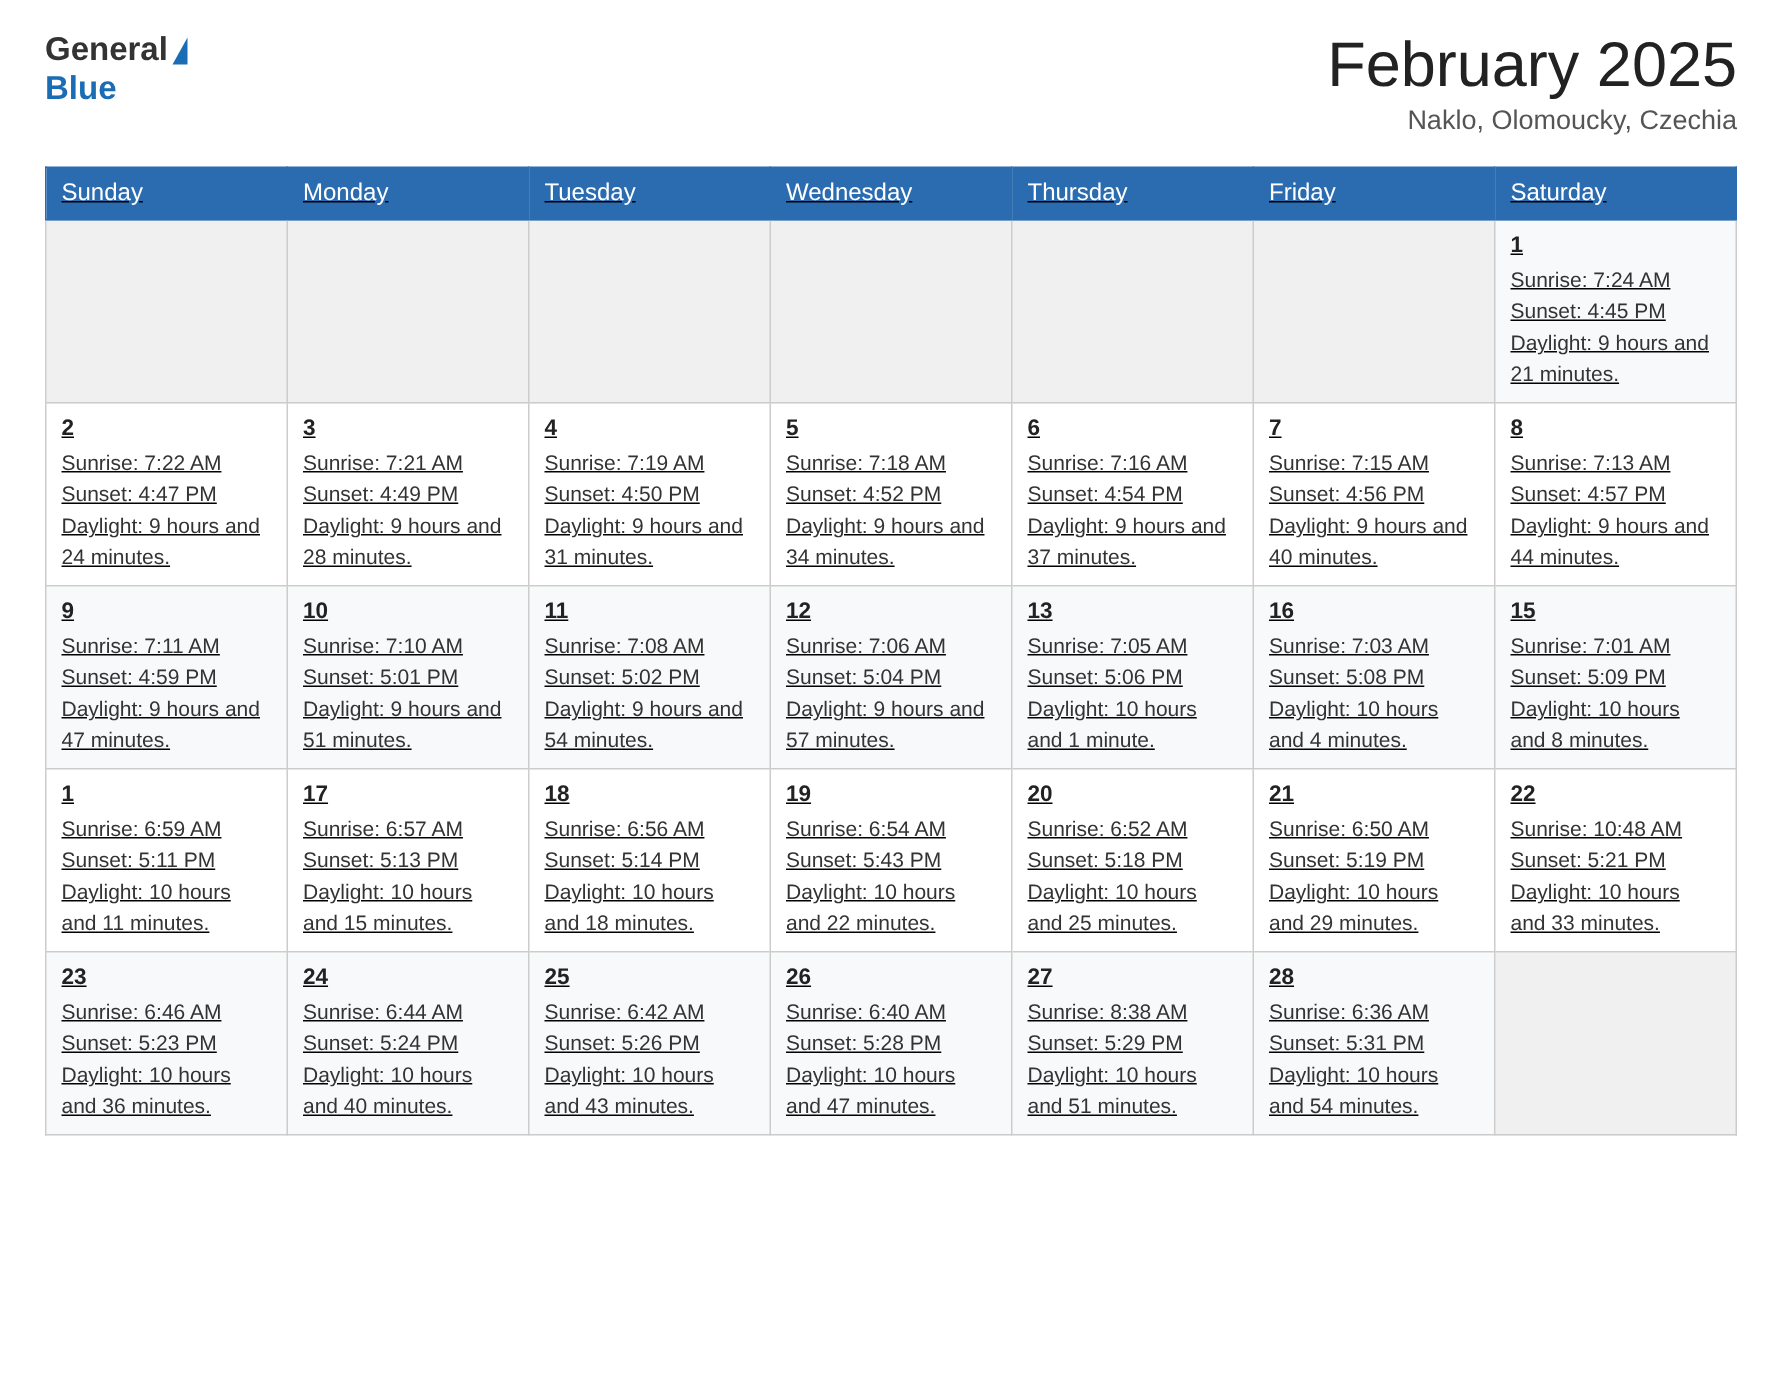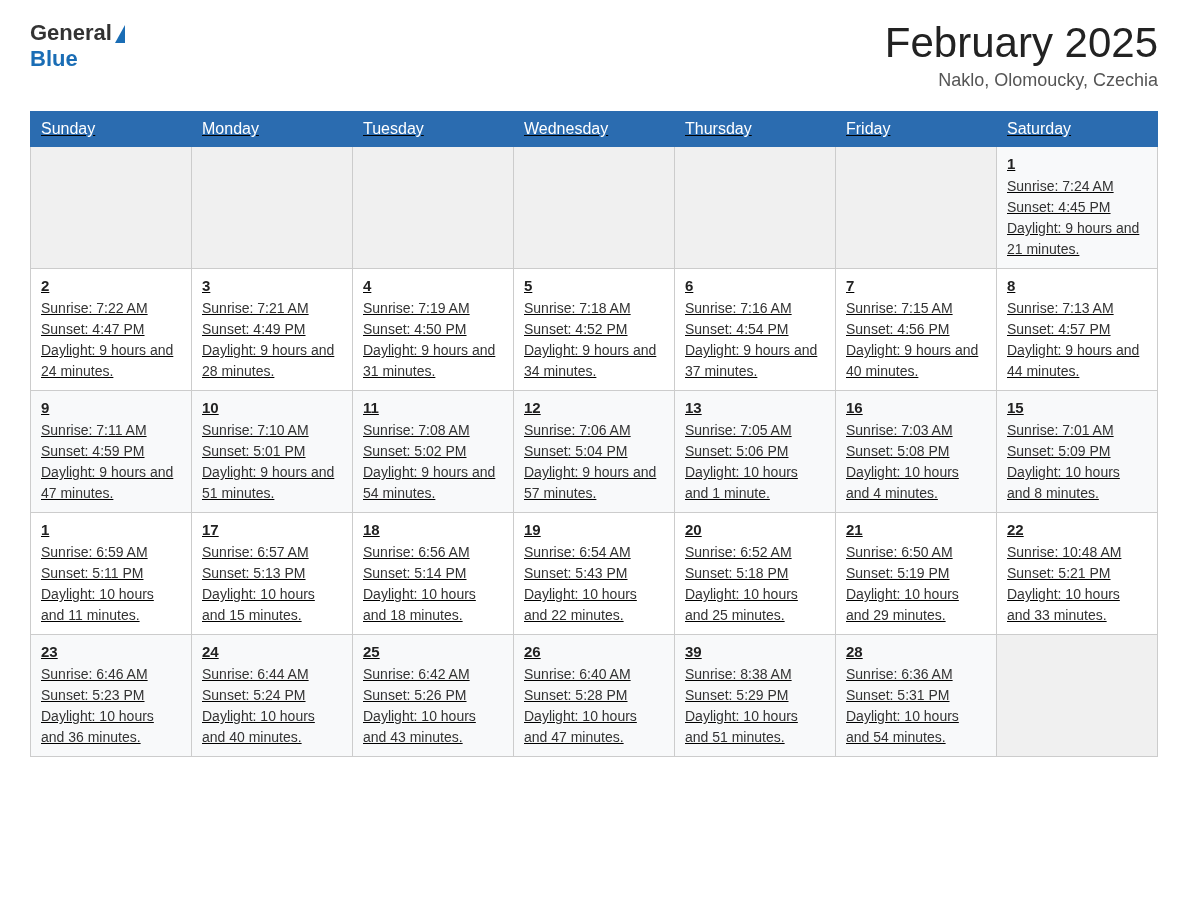--- a/index.html
+++ b/index.html
@@ -299,21 +299,21 @@
 Sunset: 5:26 PM
 Daylight: 10 hours and 43 minutes.</div>
         </td>
         <td>
           <div class="day-number">26</div>
           <div class="day-info">Sunrise: 6:40 AM
 Sunset: 5:28 PM
 Daylight: 10 hours and 47 minutes.</div>
         </td>
         <td>
-          <div class="day-number">39</div>
+          <div class="day-number">27</div>
           <div class="day-info">Sunrise: 8:38 AM
 Sunset: 5:29 PM
 Daylight: 10 hours and 51 minutes.</div>
         </td>
         <td>
           <div class="day-number">28</div>
           <div class="day-info">Sunrise: 6:36 AM
 Sunset: 5:31 PM
 Daylight: 10 hours and 54 minutes.</div>
         </td>

